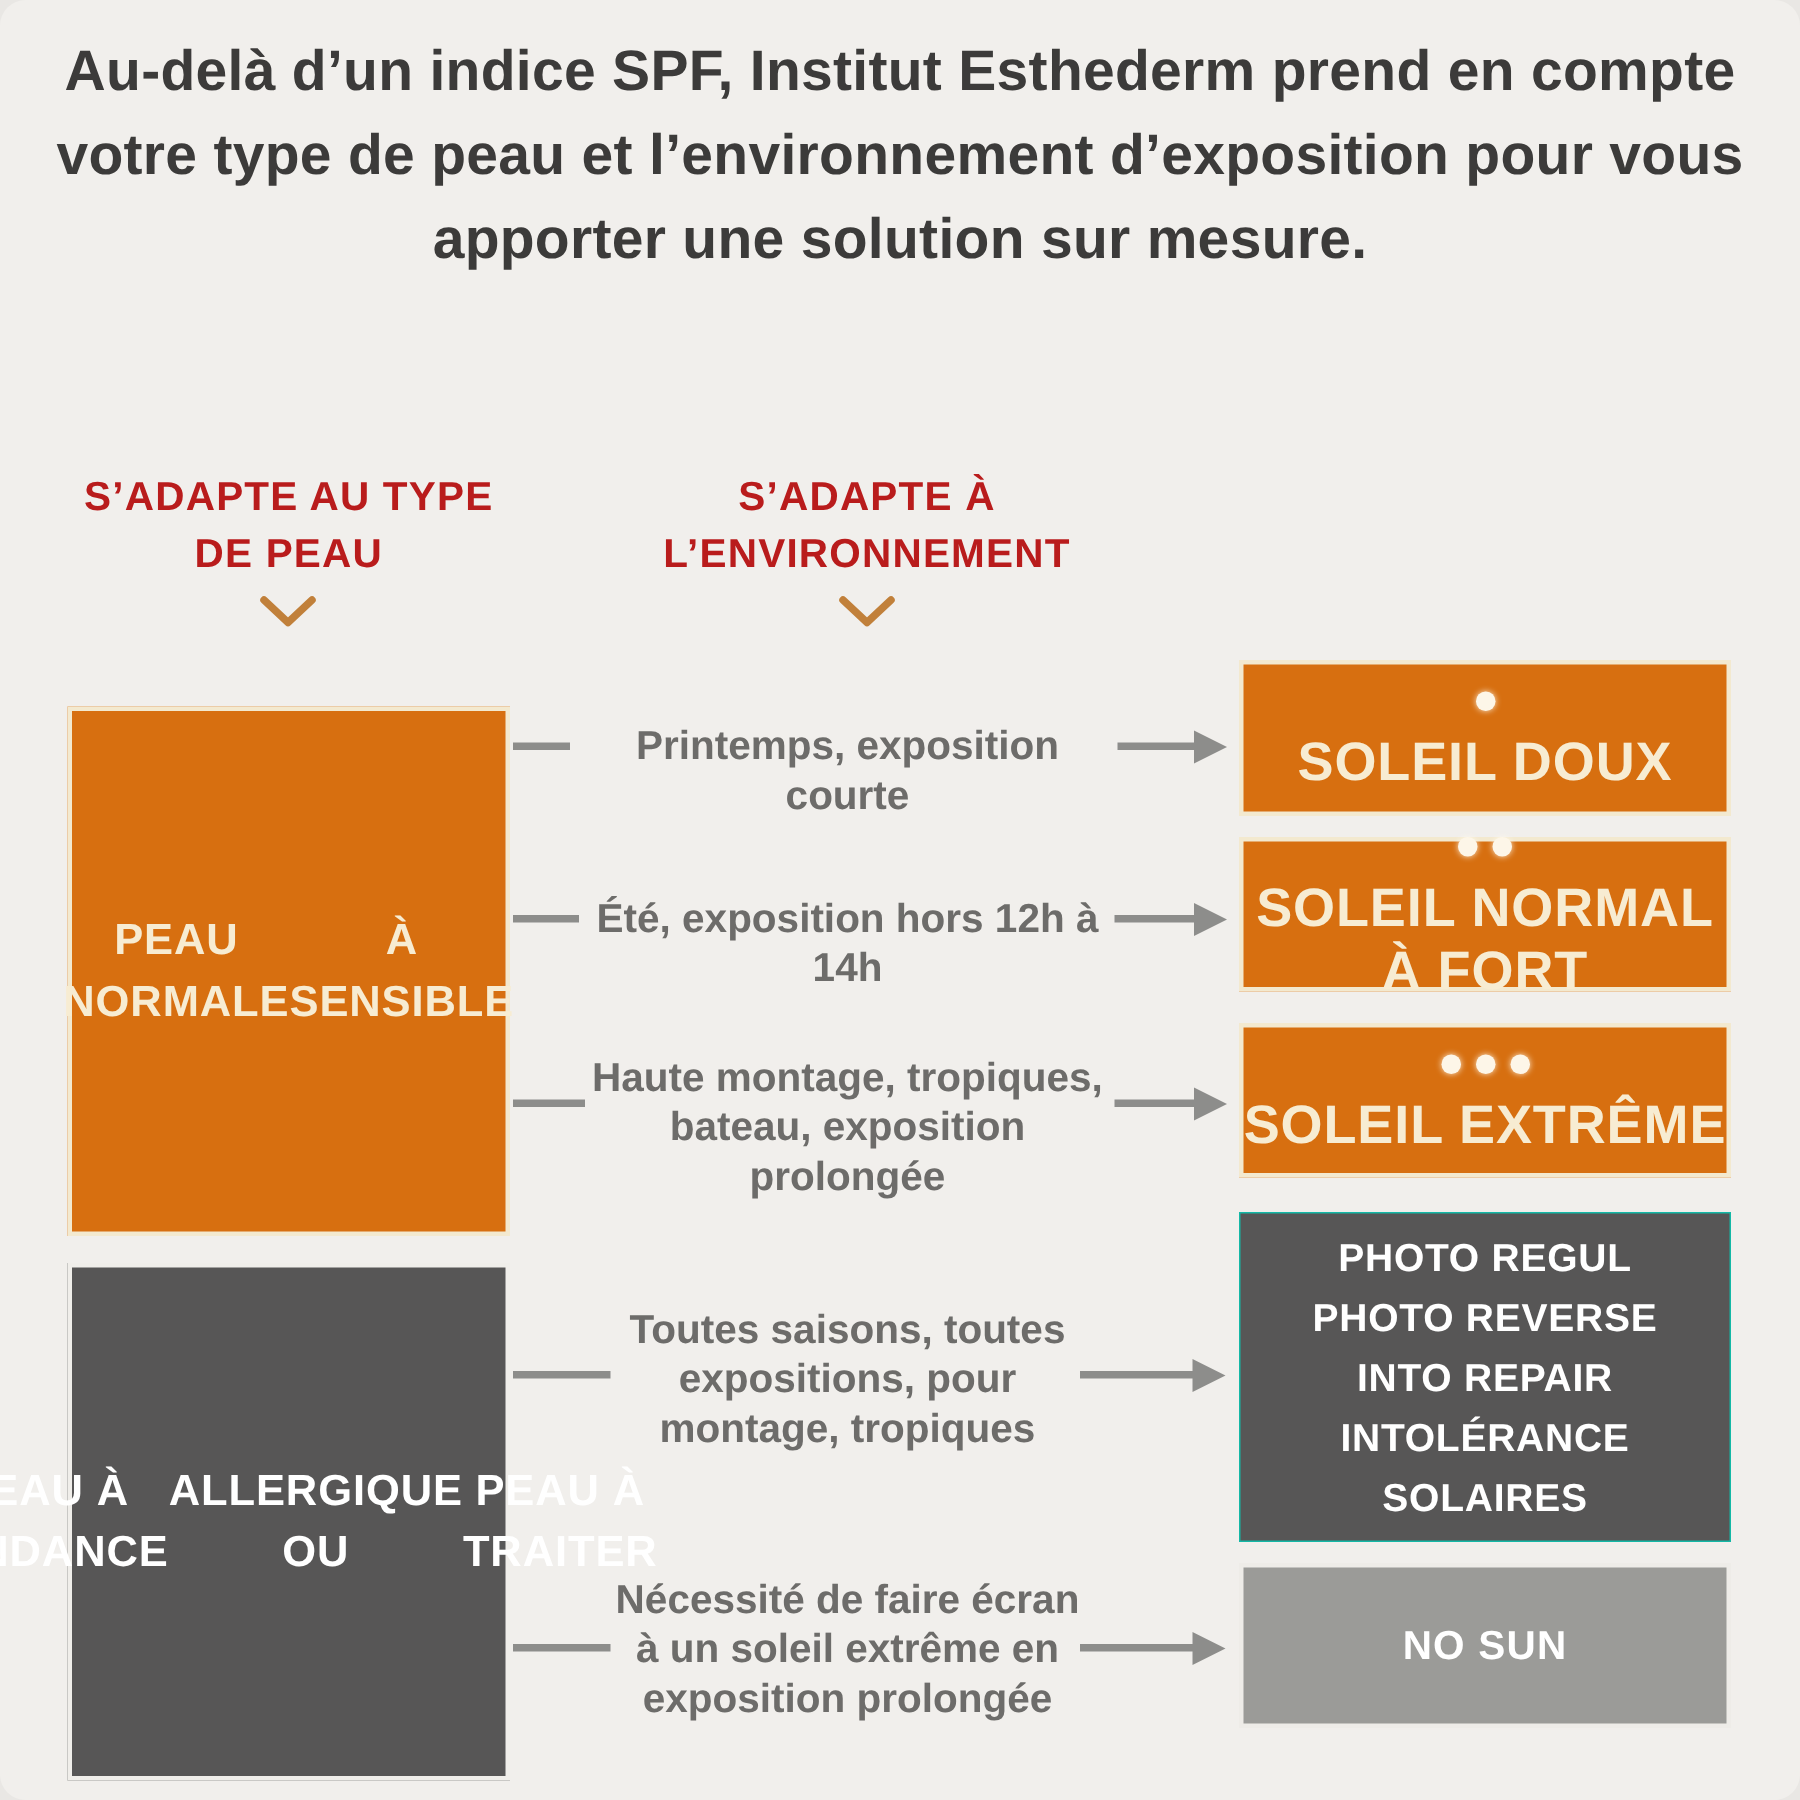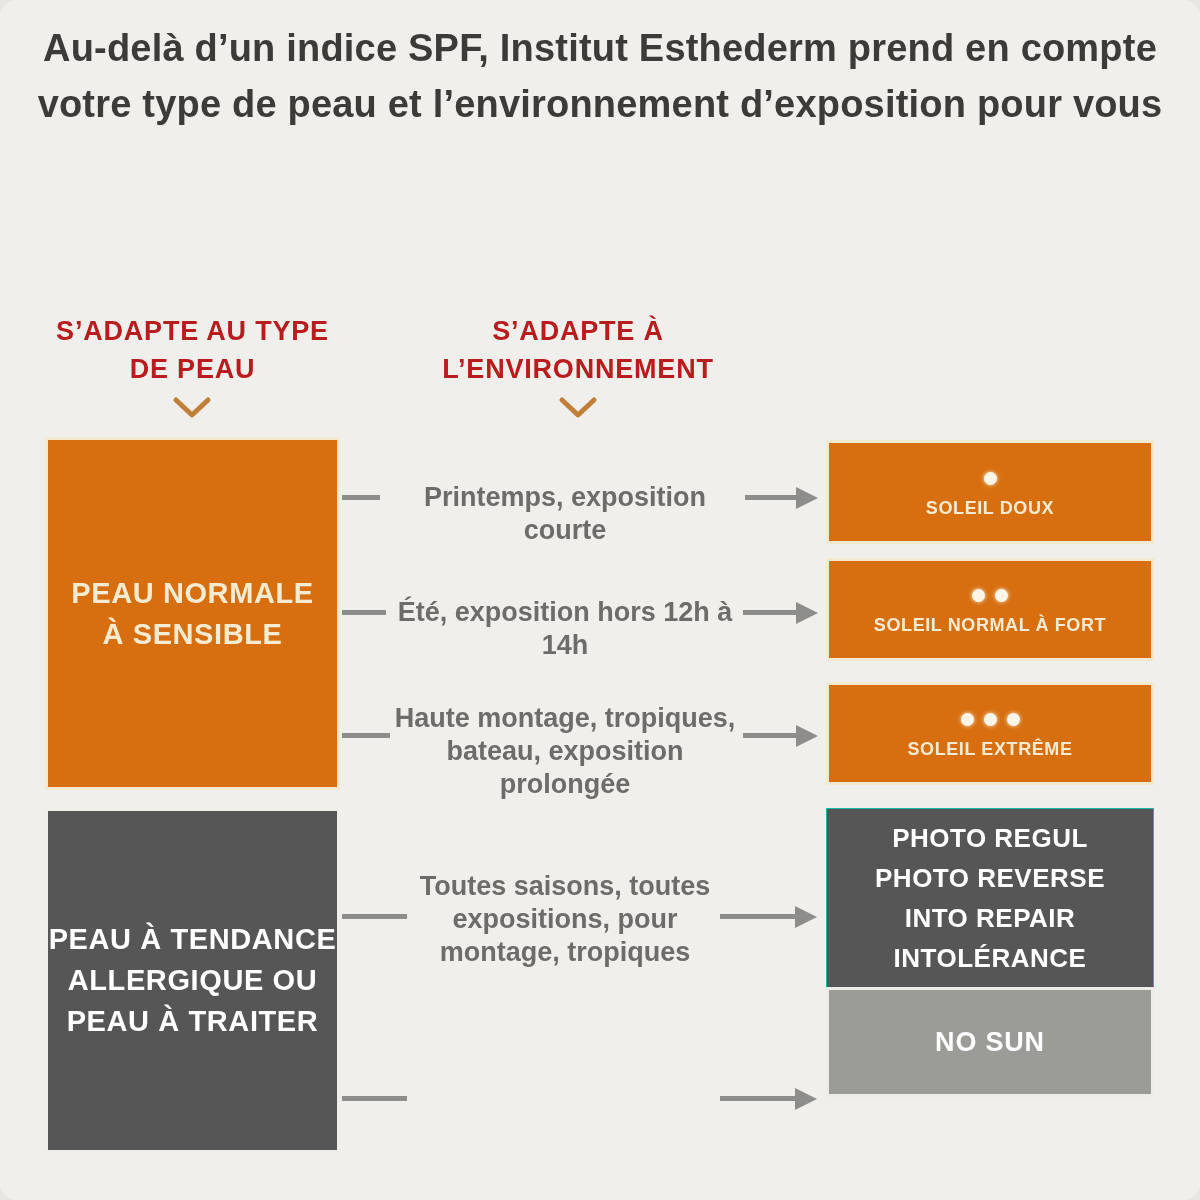--- a/index.html
+++ b/index.html
@@ -28,23 +28,23 @@
     letter-spacing: 0.8px;
   }
   .col-header.skin { left: 45px; width: 295px; }
   .col-header.env  { left: 413px; width: 330px; }
   .chevron { position: absolute; top: 396px; width: 40px; height: 24px; }
   .chevron.skin { left: 172px; }
   .chevron.env  { left: 558px; }
   
   .skin-box {
     position: absolute; left: 45px; width: 295px;
-    display: flex; flex-direction: column;
+    display: flex; 
     align-items: center; justify-content: center;
-    text-align: center; font-weight: 700; letter-spacing: 0.6px;
+    text-align: center; font-weight: 700; letter-spacing: 0.6px; margin-top: 34px;
   }
   .skin-box.normal {
     top: 437px; height: 353px;
     background: #d76f10; border: 3px solid #f3e9cf;
     color: #f7ecd2; font-size: 29px; line-height: 41px;
   }
   .skin-box.allergic {
     top: 808px; height: 345px;
     background: #575656; border: 3px solid #f0eeea;
     color: #ffffff; font-size: 29px; line-height: 41px;
@@ -67,21 +67,21 @@
   }
   
   .result-box {
     position: absolute; left: 826px; width: 328px;
     display: flex; flex-direction: column;
     align-items: center; justify-content: center;
     text-align: center; font-weight: 700;
   }
   .result-box.orange {
     background: #d76f10; border: 3px solid #f3e9cf;
-    color: #f7ecd2; font-size: 18px; letter-spacing: 0.6px;
+    color: #f7ecd2; font-size: 36px; letter-spacing: 0.6px;
   }
   .result-box.dark {
     background: #575656; border: 1px solid #14b8a6;
     color: #ffffff; font-size: 26px; line-height: 40px; letter-spacing: 0.5px;
   }
   .result-box.gray {
     background: #9b9b98; border: 3px solid #eeece8;
     color: #ffffff; font-size: 27px; letter-spacing: 0.8px;
   }
   .dots { display: flex; gap: 10px; margin-bottom: 13px; }
@@ -91,20 +91,21 @@
   }
 </style>
 </head>
 <body>
 
 <div id="canvas">
 
   <div class="title">
     <div>Au-delà d’un indice SPF, Institut Esthederm prend en compte</div>
     <div>votre type de peau et l’environnement d’exposition pour vous</div>
+    <div>apporter une solution sur mesure.</div>
   </div>
 
   <div class="col-header skin">
     <div>S’ADAPTE AU TYPE</div>
     <div>DE PEAU</div>
   </div>
   <div class="col-header env">
     <div>S’ADAPTE À</div>
     <div>L’ENVIRONNEMENT</div>
   </div>
@@ -174,18 +175,23 @@
   </div>
   <div class="arrow" style="top:914px; left:720px; width:76px;"></div>
   <div class="result-box dark" style="top:808px; height:220px;">
     <div>PHOTO REGUL</div>
     <div>PHOTO REVERSE</div>
     <div>INTO REPAIR</div>
     <div>INTOLÉRANCE SOLAIRES</div>
   </div>
 
   <div class="stub" style="top:1096px; left:342px; width:65px;"></div>
+  <div class="cond" style="top:1050px;">
+    <div>Nécessité de faire écran</div>
+    <div>à un soleil extrême en</div>
+    <div>exposition prolongée</div>
+  </div>
   <div class="arrow" style="top:1096px; left:720px; width:76px;"></div>
-  <div class="result-box gray" style="top:987px; height:110px;">
+  <div class="result-box gray" style="top:1042px; height:110px;">
     <div>NO SUN</div>
   </div>
 
 </div>
 
 </body></html>

